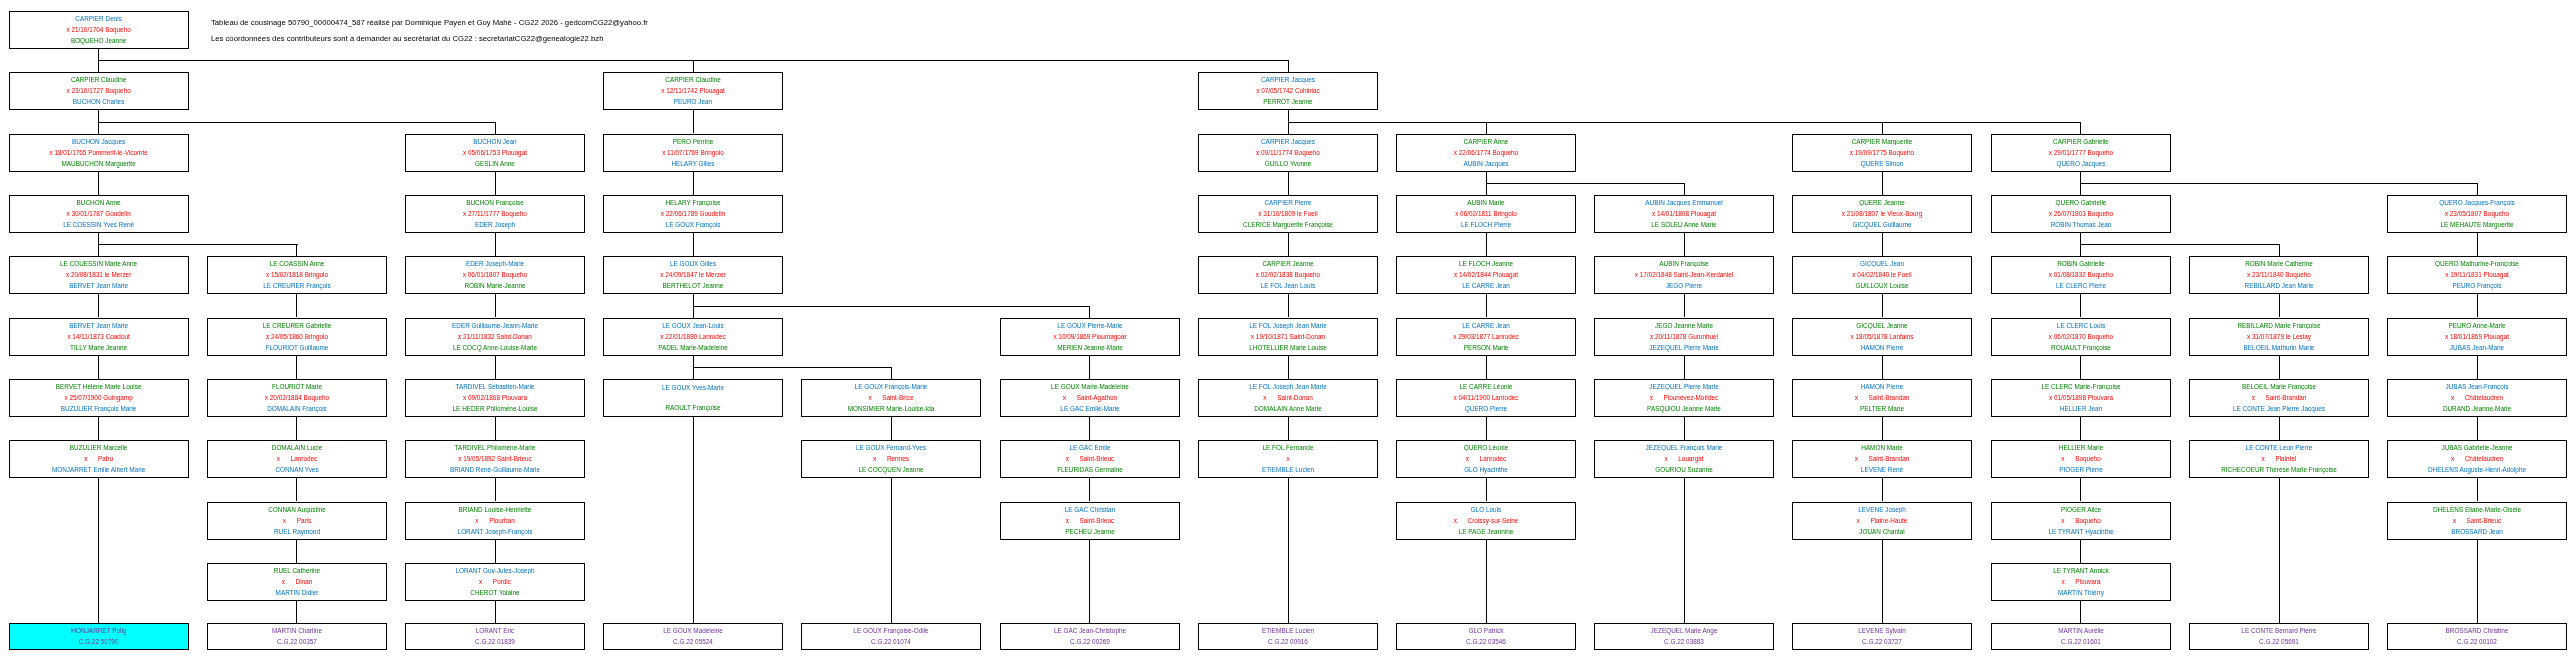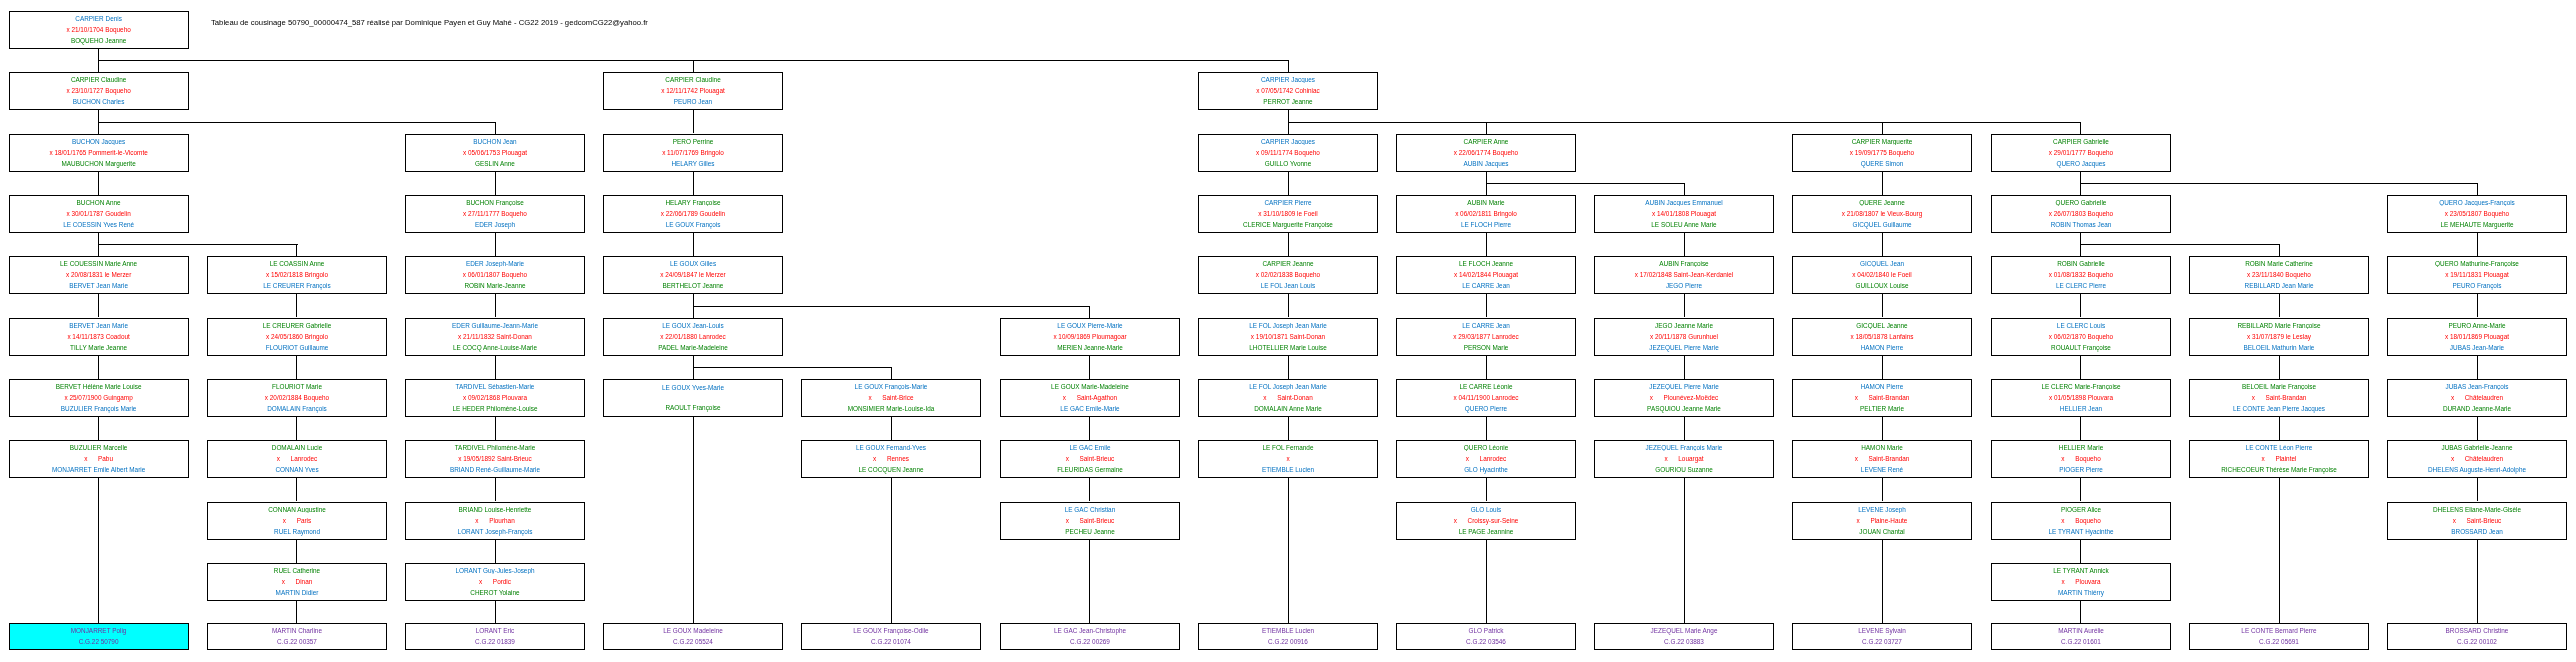--- a/index.html
+++ b/index.html
@@ -10,21 +10,22 @@
        text-align:center;font-size:6.4px;line-height:7.4px;padding:1.2px 0.6px;}
   .box span{display:block;white-space:pre;overflow:hidden;}
   .cline{position:absolute;background:#000;}
   #titleblock{position:absolute;left:211px;top:14.7px;font-size:7.7px;line-height:16px;color:#000;}
 </style>
 </head>
 <body>
 
 <div id="chart">
   <div id="titleblock">
-    <div>Tableau de cousinage 50790_00000474_587 réalisé par Dominique Payen et Guy Mahé - CG22 2019 - gedcomCG22@yahoo.fr</div>
+    <div>Tableau de cousinage 50790_00000474_587 réalisé par Dominique Payen et Guy Mahé - CG22 2026 - gedcomCG22@yahoo.fr</div>
+    <div>Les coordonnées des contributeurs sont à demander au secrétariat du CG22 :  secretariatCG22@genealogie22.bzh</div>
   </div>
   <div id="nodes">
       <div class="box" style="left: 8.6px; top: 11px; width: 180px; height: 38px;">
         <span style="color: rgb(0, 112, 192);">CARPIER Denis</span>
         <span style="color: rgb(255, 0, 0);">x 21/10/1704 Boqueho</span>
         <span style="color: rgb(0, 128, 0);">BOQUEHO Jeanne</span>
       </div>
       <div class="box" style="left: 8.6px; top: 72px; width: 180px; height: 38px;">
         <span style="color: rgb(0, 128, 0);">CARPIER Claudine</span>
         <span style="color: rgb(255, 0, 0);">x 23/10/1727 Boqueho</span>

